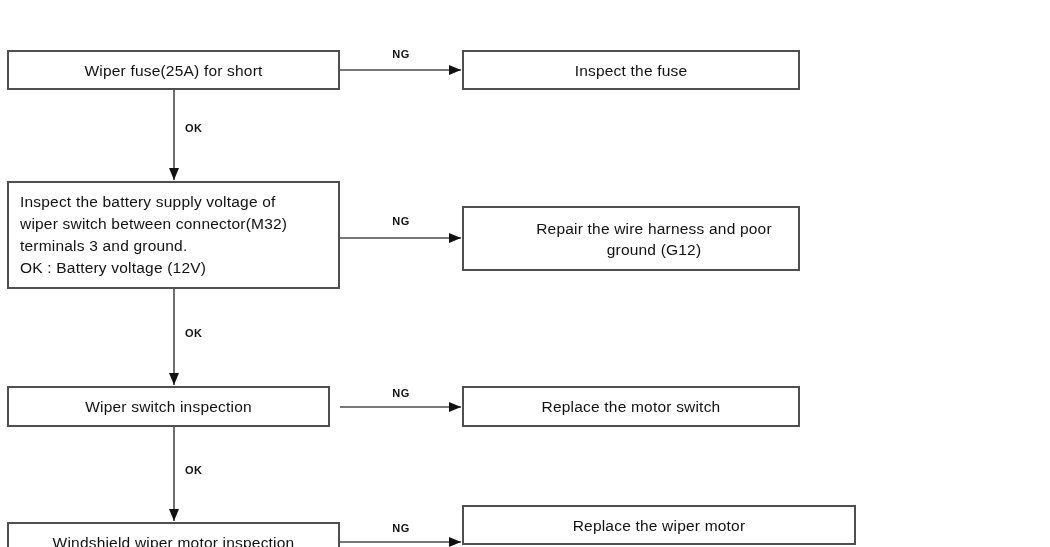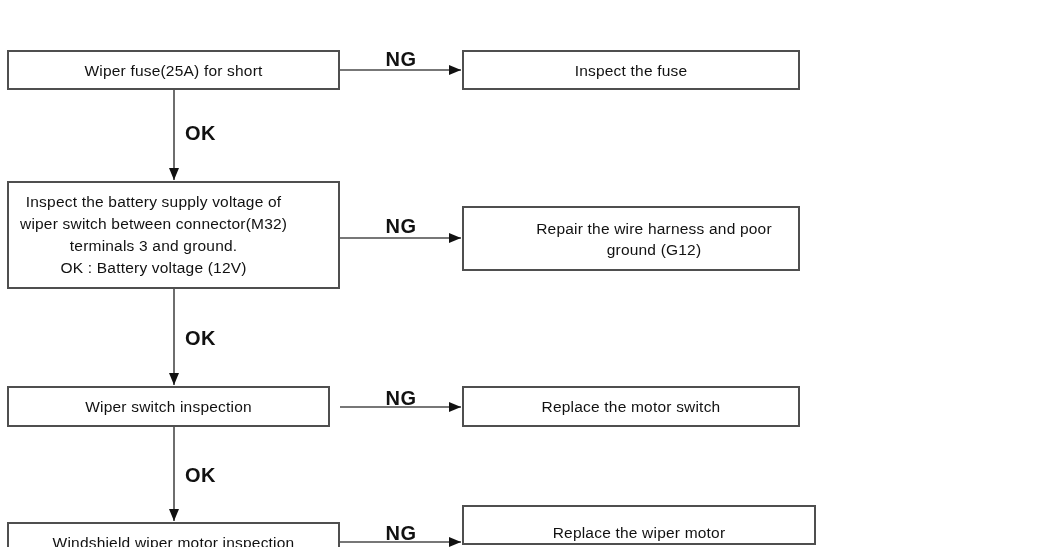--- a/index.html
+++ b/index.html
@@ -35,49 +35,49 @@
     font-size: 15.5px;
     letter-spacing: 0.2px;
     text-align: center;
     line-height: 21px;
   }
   .box .box-text {
     white-space: pre-line;
   }
   .box.left-align {
     justify-content: flex-start;
-    text-align: center;
+    text-align: left;
     padding-left: 11px;
     padding-right: 8px;
     line-height: 22px;
   }
   .lbl {
     position: absolute;
     font-weight: bold;
-    font-size: 20px;
+    font-size: 11px;
     letter-spacing: 0.5px;
     color: #111111;
   }
   .lbl.ng {
     left: 340px;
     width: 122px;
     text-align: center;
   }
   .lbl.ok {
     left: 185px;
   }
   
   .check-1  { left: 7px;   top: 14px;  width: 333px; height: 40px; }
   .action-1 { left: 462px; top: 14px;  width: 338px; height: 40px; }
   .check-2  { left: 7px;   top: 145px; width: 333px; height: 108px; }
   .action-2 { left: 462px; top: 170px; width: 338px; height: 65px; padding-left: 46px; }
   .check-3  { left: 7px;   top: 350px; width: 323px; height: 41px; }
   .action-3 { left: 462px; top: 350px; width: 338px; height: 41px; }
   .check-4  { left: 7px;   top: 486px; width: 333px; height: 40px; }
-  .action-4 { left: 462px; top: 469px; width: 354px; height: 40px; align-items: flex-end; }
+  .action-4 { left: 462px; top: 469px; width: 394px; height: 40px; }
   
   .ng-1 { top: 12px; }
   .ng-2 { top: 179px; }
   .ng-3 { top: 351px; }
   .ng-4 { top: 486px; }
   .ok-1 { top: 86px; }
   .ok-2 { top: 291px; }
   .ok-3 { top: 428px; }
 </style>
 </head>

